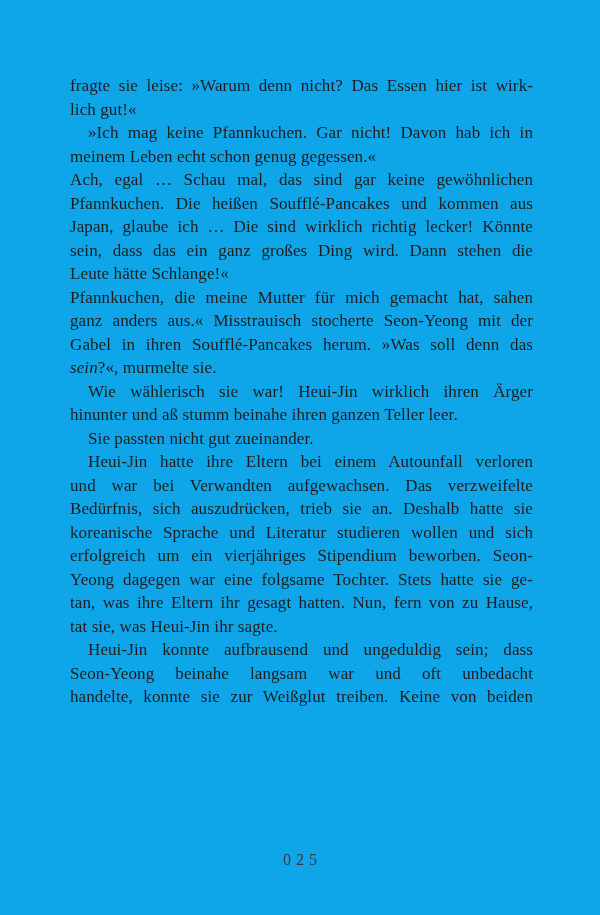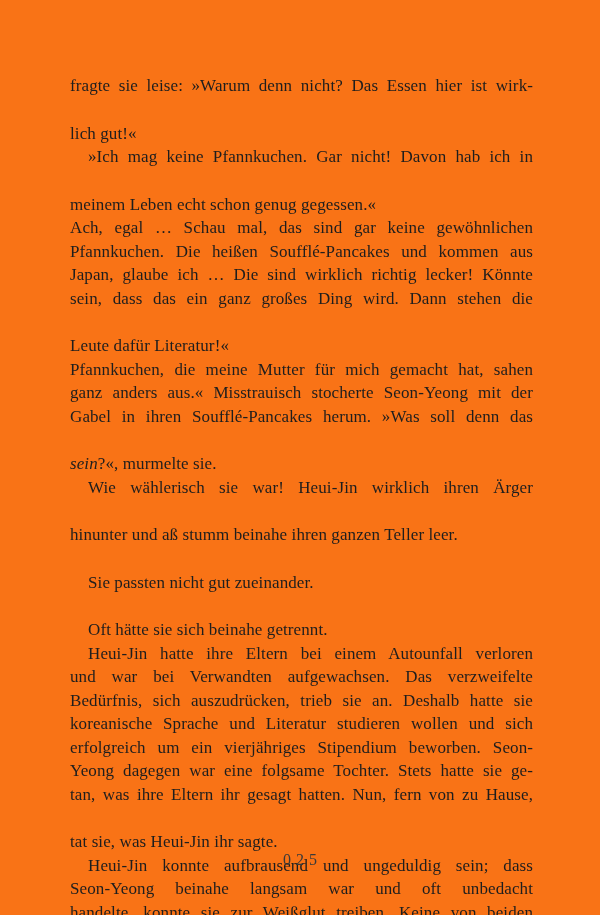--- a/index.html
+++ b/index.html
@@ -4,21 +4,21 @@
 <style>
   html, body {
     margin: 0;
     padding: 0;
     background: #ffffff;
   }
   .page {
     position: relative;
     width: 600px;
     height: 915px;
-    background: #f97316;
+    background: #0ea5e9;
     overflow: hidden;
     font-family: "Liberation Serif", "DejaVu Serif", serif;
   }
   .body-text {
     position: absolute;
     left: 70px;
     top: 74px;
     width: 463px;
     font-size: 17px;
     line-height: 23.5px;
@@ -26,21 +26,20 @@
     letter-spacing: 0.1px;
   }
   .para { margin: 0; padding: 0; }
   .line {
     text-align: justify;
     text-align-last: justify;
     white-space: normal;
   }
   .line.lastline {
     text-align-last: left;
-    margin-top: 24px;
   }
   .line.indent {
     text-indent: 18px;
   }
   .line i {
     font-style: italic;
   }
   .page-number {
     position: absolute;
     top: 851px;
@@ -64,37 +63,34 @@
       </div>
       <div class="para">
         <div class="line indent">»Ich mag keine Pfannkuchen. Gar nicht! Davon hab ich in</div>
         <div class="line lastline">meinem Leben echt schon genug gegessen.«</div>
       </div>
       <div class="para">
         <div class="line">Ach, egal … Schau mal, das sind gar keine gewöhnlichen</div>
         <div class="line">Pfannkuchen. Die heißen Soufflé-Pancakes und kommen aus</div>
         <div class="line">Japan, glaube ich … Die sind wirklich richtig lecker! Könnte</div>
         <div class="line">sein, dass das ein ganz großes Ding wird. Dann stehen die</div>
-        <div class="line lastline">Leute dafür Literatur!«</div>
+        <div class="line lastline">Leute hätte Schlange!«</div>
       </div>
       <div class="para">
         <div class="line">Pfannkuchen, die meine Mutter für mich gemacht hat, sahen</div>
         <div class="line">ganz anders aus.« Misstrauisch stocherte Seon-Yeong mit der</div>
         <div class="line">Gabel in ihren Soufflé-Pancakes herum. »Was soll denn das</div>
         <div class="line lastline"><i>sein</i>?«, murmelte sie.</div>
       </div>
       <div class="para">
         <div class="line indent">Wie wählerisch sie war! Heui-Jin wirklich ihren Ärger</div>
         <div class="line lastline">hinunter und aß stumm beinahe ihren ganzen Teller leer.</div>
       </div>
       <div class="para">
         <div class="line lastline indent">Sie passten nicht gut zueinander.</div>
-      </div>
-      <div class="para">
-        <div class="line lastline indent">Oft hätte sie sich beinahe getrennt.</div>
       </div>
       <div class="para">
         <div class="line indent">Heui-Jin hatte ihre Eltern bei einem Autounfall verloren</div>
         <div class="line">und war bei Verwandten aufgewachsen. Das verzweifelte</div>
         <div class="line">Bedürfnis, sich auszudrücken, trieb sie an. Deshalb hatte sie</div>
         <div class="line">koreanische Sprache und Literatur studieren wollen und sich</div>
         <div class="line">erfolgreich um ein vierjähriges Stipendium beworben. Seon-</div>
         <div class="line">Yeong dagegen war eine folgsame Tochter. Stets hatte sie ge-</div>
         <div class="line">tan, was ihre Eltern ihr gesagt hatten. Nun, fern von zu Hause,</div>
         <div class="line lastline">tat sie, was Heui-Jin ihr sagte.</div>

